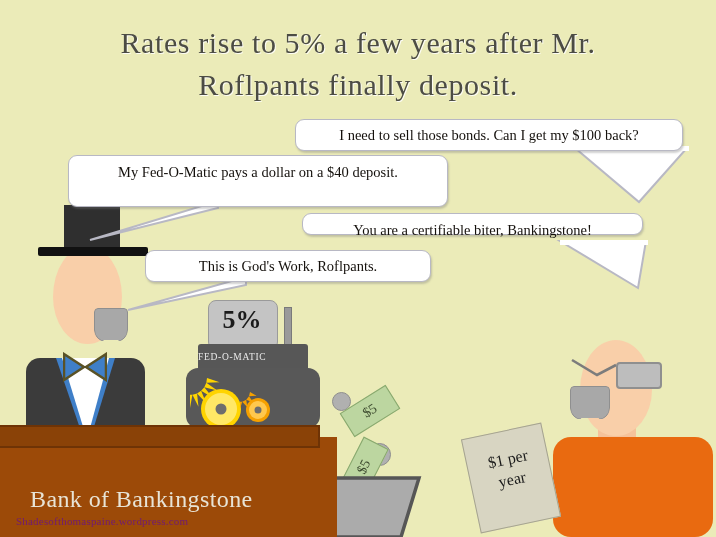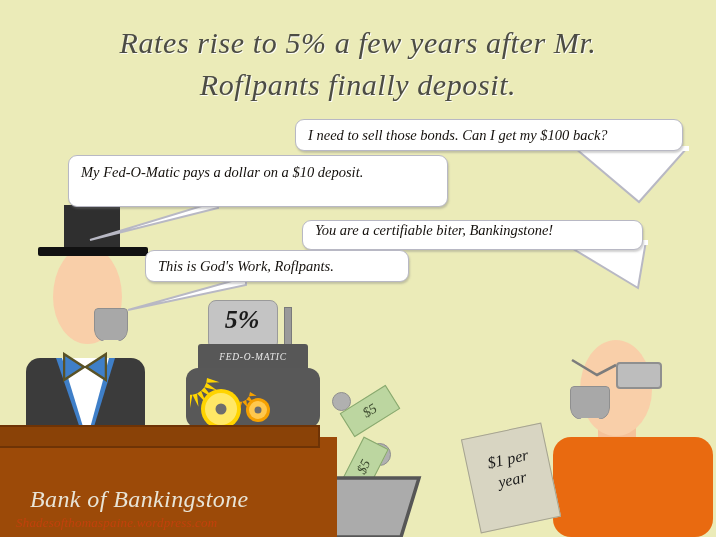--- a/index.html
+++ b/index.html
@@ -2,21 +2,21 @@
 <html><head>
 <meta charset="utf-8">
 <style>
   html,body{margin:0;padding:0;}
   body{
     width:716px;height:537px;
     background:#EBEBB8;
     font-family:"Liberation Serif",serif;
     overflow:hidden;
   }
-  #scene{position:relative;width:716px;height:537px;background:#EBEBB8;overflow:hidden;font-style:italic;}
+  #scene{position:relative;width:716px;height:537px;background:#EBEBB8;overflow:hidden;}
 
   
   .title{
     position:absolute;left:0;top:22px;width:716px;
     text-align:center;
     font-family:"Liberation Serif",serif;
     font-size:30px;line-height:42px;
     color:#4c4c44;
     letter-spacing:.6px;
     text-shadow:1px 1px 0 rgba(255,255,255,.85);
@@ -25,63 +25,63 @@
 
   
   .bubble{
     position:absolute;
     background:#ffffff;
     border:1.5px solid #b8b8c4;
     border-radius:9px;
     box-shadow:1px 2px 2px rgba(120,120,120,.35);
     font-size:14.5px;
     color:#14100c;
-    text-align:left;
+    text-align:center;
     line-height:19px;
     padding:7px 12px;
     box-sizing:border-box;
     z-index:30;
   }
   .tail{position:absolute;z-index:29;}
   .tail svg{display:block;overflow:visible;}
 
   #b1{left:295px;top:119px;width:388px;height:32px;padding-top:6px;}
   #b2{left:68px;top:155px;width:380px;height:52px;padding-top:7px;}
-  #b3{left:302px;top:220px;width:341px;height:30px;padding-top:0;}
-  #b4{left:145px;top:250px;width:264px;height:32px;padding-top:6px;}
+  #b3{left:302px;top:213px;width:341px;height:22px;padding-top:7px;}
+  #b4{left:145px;top:250px;width:286px;height:32px;padding-top:6px;}
 
   
   .desk-body{position:absolute;left:0;top:437px;width:337px;height:100px;background:#9c4a08;z-index:40;}
   .desk-top{position:absolute;left:-4px;top:425px;width:324px;height:23px;background:#8a4207;border:2px solid #6e3305;box-sizing:border-box;z-index:41;}
   .bank-name{
     position:absolute;left:30px;top:486px;width:300px;
     font-size:24px;color:#e8e4d6;z-index:45;letter-spacing:.4px;
   }
   .bank-url{
     position:absolute;left:16px;top:515px;width:320px;
-    font-size:13px;color:#c2410c;z-index:45;letter-spacing:.2px;
+    font-size:11px;color:#701a75;z-index:45;letter-spacing:.2px;
   }
 
   
   .hat-top{position:absolute;left:64px;top:205px;width:56px;height:48px;background:#2f2f2f;z-index:12;}
   .hat-brim{position:absolute;left:38px;top:247px;width:110px;height:9px;background:#111;border-radius:2px;z-index:14;}
   .head-l{position:absolute;left:53px;top:246px;width:69px;height:98px;background:#f9cfa9;border-radius:50%/52% 52% 48% 48%;z-index:10;}
   .ear-l{position:absolute;left:94px;top:308px;width:32px;height:32px;background:#a8a8a8;border:1.5px solid #8f8f8f;border-radius:4px 4px 12px 12px;z-index:13;
      -webkit-mask-image:radial-gradient(ellipse 26px 13px at 50% 132%,transparent 99%,#000 100%);
      mask-image:radial-gradient(ellipse 26px 13px at 50% 132%,transparent 99%,#000 100%);}
   .body-l{position:absolute;left:26px;top:358px;width:119px;height:85px;background:#3b3b3b;border-radius:14px 14px 0 0;z-index:16;}
   .shirt-l{position:absolute;left:0px;top:0px;width:119px;height:85px;z-index:17;}
   .bow-l{position:absolute;left:63px;top:352px;width:44px;height:30px;z-index:20;}
 
   
   .m-sign{position:absolute;left:208px;top:300px;width:68px;height:48px;background:#c4c4c4;border:1.5px solid #9a9a9a;border-radius:8px;z-index:18;}
   .m-sign-txt{position:absolute;left:208px;top:305px;width:68px;text-align:center;font-size:26px;font-weight:bold;color:#1b1b1b;z-index:19;}
   .m-rod{position:absolute;left:284px;top:307px;width:6px;height:36px;background:#9a9a9a;border:1.5px solid #7a7a7a;z-index:17;}
   .m-neck{position:absolute;left:198px;top:344px;width:110px;height:27px;background:#575757;border-radius:3px;z-index:19;}
-  .m-neck-txt{position:absolute;left:198px;top:352px;width:110px;text-align:center;font-size:9.5px;color:#e9e9e9;letter-spacing:.7px;z-index:21;}
+  .m-neck-txt{position:absolute;left:198px;top:352px;width:110px;text-align:left;font-size:9.5px;color:#e9e9e9;letter-spacing:.7px;z-index:21;}
   .m-base{position:absolute;left:186px;top:368px;width:134px;height:60px;background:#585858;border-radius:12px;z-index:20;}
   .m-leg1{position:absolute;left:199px;top:424px;width:14px;height:16px;background:#4a4a4a;border:1.5px solid #333;z-index:19;}
   .m-leg2{position:absolute;left:290px;top:424px;width:14px;height:16px;background:#4a4a4a;border:1.5px solid #333;z-index:19;}
   .gear{position:absolute;z-index:22;}
 
   
   .coin{position:absolute;background:#b0b0b0;border:1.5px solid #8e8e8e;border-radius:50%;z-index:22;}
   .bill{position:absolute;background:#bcd6a0;border:1.5px solid #89a86d;z-index:23;
         display:flex;align-items:center;justify-content:center;
         font-size:14px;color:#3e4c30;}
@@ -211,21 +211,21 @@
         <polygon points="118,1 118,9 0,34" fill="#ffffff" stroke="#b8b8c4" stroke-width="2"></polygon>
     <rect x="92" y="0" width="28" height="6" fill="#ffffff"></rect>
       </svg>
   </div>
 
   <div class="bubble" id="b1">
     <span>I need to sell those bonds. Can I get my $100 back?</span>
   </div>
 
   <div class="bubble" id="b2">
-    <div>My Fed-O-Matic pays a dollar on a $10 deposit.</div>
+    <div>My Fed-O-Matic pays a dollar on a $40 deposit.</div>
   </div>
 
   <div class="bubble" id="b3">
     <span>You are a certifiable biter, Bankingstone!</span>
   </div>
 
   <div class="bubble" id="b4">
     <span>This is God's Work, Roflpants.</span>
   </div>
 

